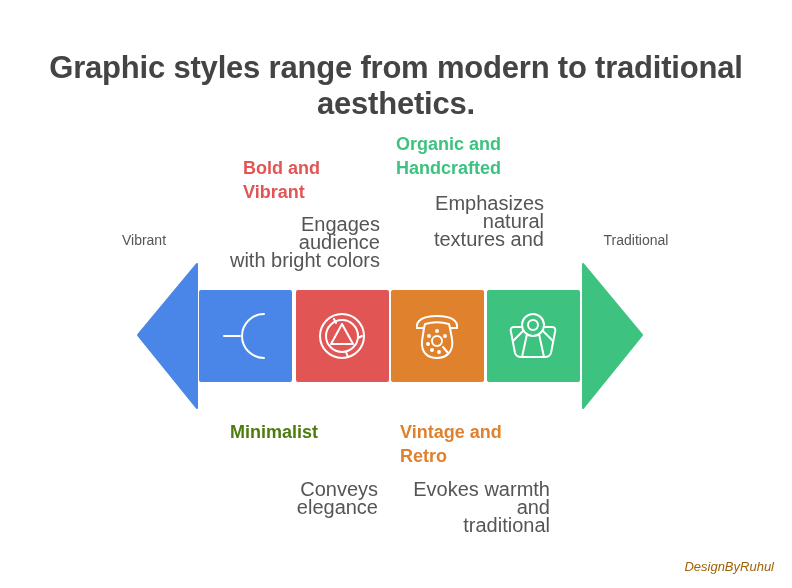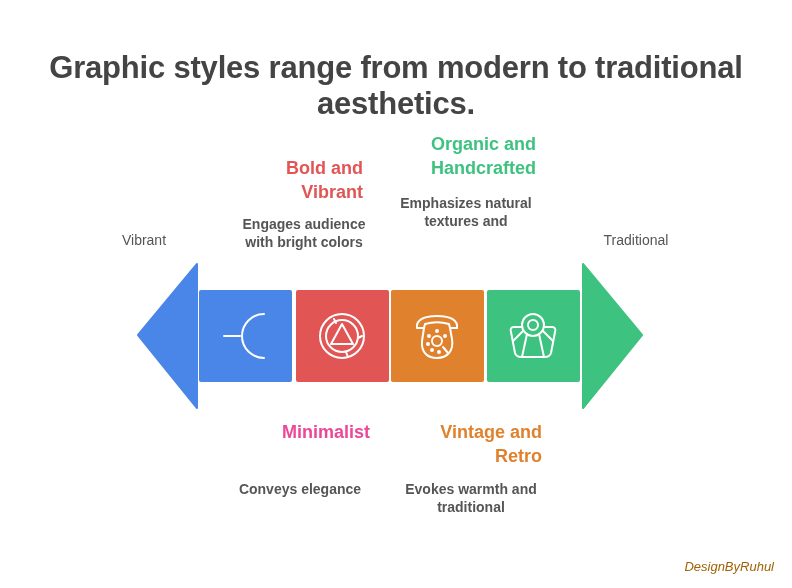--- a/index.html
+++ b/index.html
@@ -1,22 +1,22 @@
 <!DOCTYPE html>
 <html><head>
 <meta charset="utf-8">
 <style>
   html, body { margin: 0; padding: 0; background: #ffffff; }
   body { width: 792px; height: 588px; position: relative; overflow: hidden;
          font-family: "Liberation Sans", "DejaVu Sans", sans-serif; }
   .title { position: absolute; left: 0; width: 792px; top: 50px; text-align: center;
            font-size: 31px; font-weight: bold; color: #444444; letter-spacing: -0.2px; }
   .end-label { position: absolute; font-size: 14px; color: #555555; text-align: center; }
-  .heading { position: absolute; font-size: 18px; font-weight: bold; text-align: right; line-height: 24px; }
-  .desc { position: absolute; font-size: 14px; color: #555555; text-align: center; line-height: 18px; font-weight: bold; }
+  .heading { position: absolute; font-size: 18px; font-weight: bold; text-align: left; line-height: 24px; }
+  .desc { position: absolute; font-size: 20px; color: #555555; text-align: right; line-height: 18px; }
   .box { position: absolute; top: 290px; width: 93px; height: 92px; border-radius: 2px; }
   .box svg { position: absolute; left: 21px; top: 21px; width: 50px; height: 50px; }
   .arrow { position: absolute; }
   .watermark { position: absolute; right: 18px; bottom: 14px; font-size: 13px; font-style: italic; color: #a16207; }
 </style>
 </head>
 <body>
 
 <div class="title">Graphic styles range from modern to traditional aesthetics.</div>
 
@@ -84,21 +84,21 @@
 
 <div class="heading" style="left:396px; top:132px; width:140px; color:#3dc27f;">
   <div>Organic and</div>
   <div>Handcrafted</div>
 </div>
 <div class="desc" style="left:388px; top:194px; width:156px;">
   <div>Emphasizes natural</div>
   <div>textures and</div>
 </div>
 
-<div class="heading" style="left:230px; top:420px; width:140px; color:#ec4899;">Minimalist</div>
+<div class="heading" style="left:230px; top:420px; width:140px; color:#4d7c0f;">Minimalist</div>
 <div class="desc" style="left:222px; top:456px; width:156px;margin-top:24px;">
   <div>Conveys elegance</div>
 </div>
 
 <div class="heading" style="left:400px; top:420px; width:142px; color:#e0822d;">
   <div>Vintage and</div>
   <div>Retro</div>
 </div>
 <div class="desc" style="left:392px; top:480px; width:158px;">
   <div>Evokes warmth and</div>

